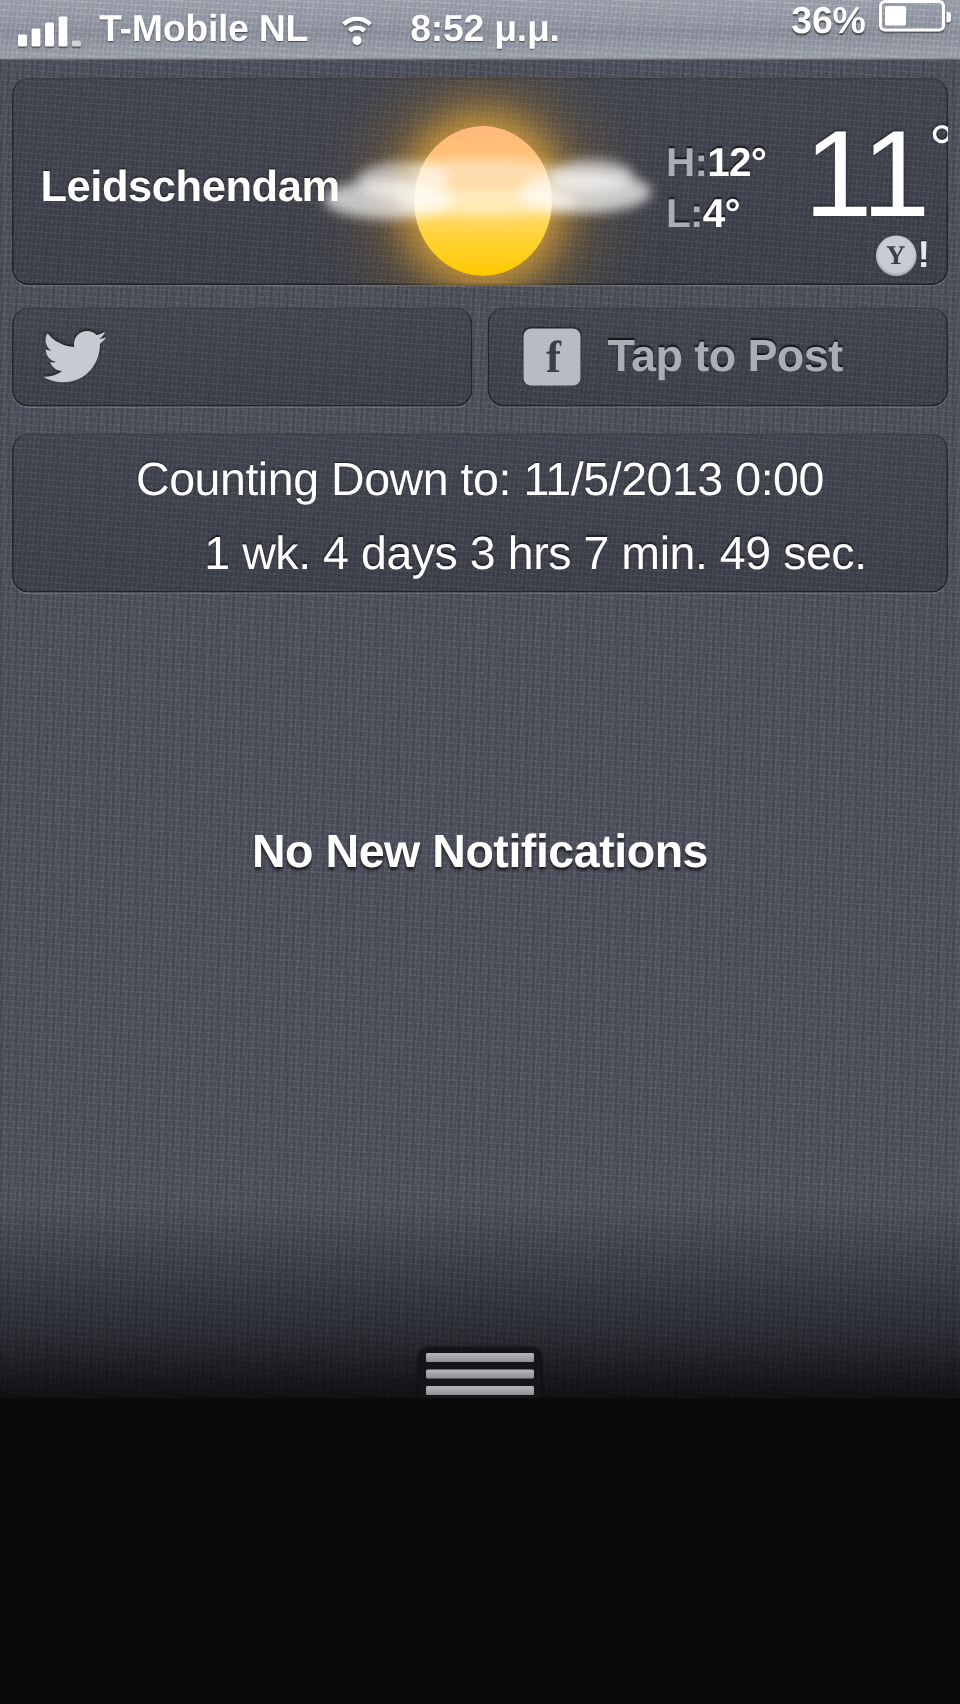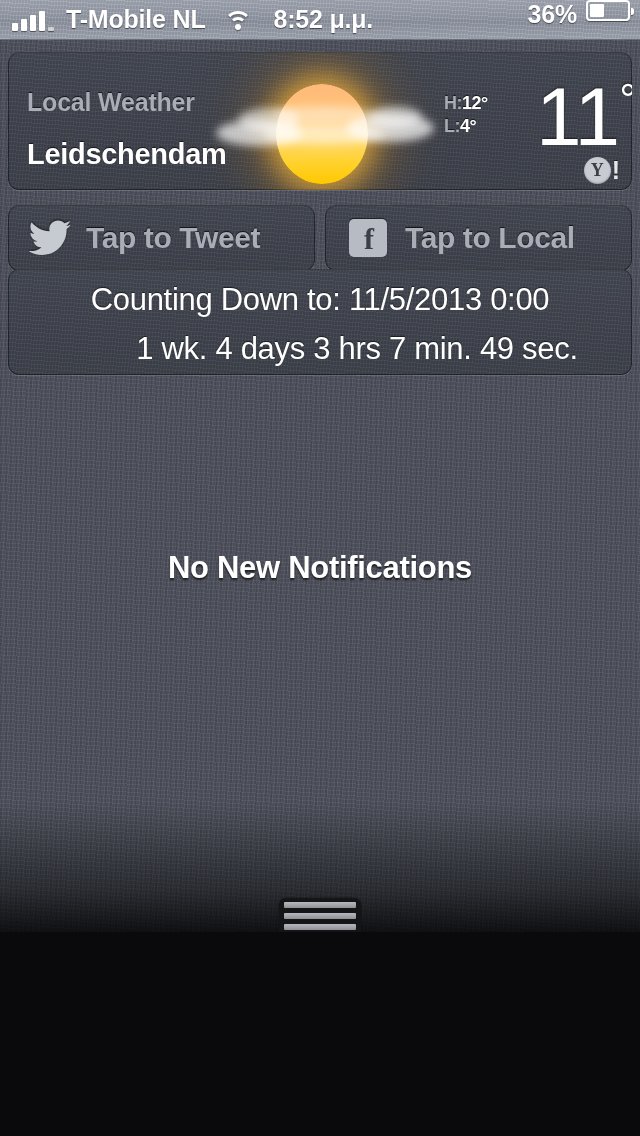--- a/index.html
+++ b/index.html
@@ -163,21 +163,21 @@
     border-radius:50%; filter:blur(4px);
   }
   .cloudwisp.c1 { left:0px;   top:58px; width:86px;  height:26px; opacity:0.85; }
   .cloudwisp.c2 { left:22px;  top:46px; width:62px;  height:24px; opacity:0.70; }
   .cloudwisp.c3 { left:130px; top:52px; width:88px;  height:28px; opacity:0.88; }
   .cloudwisp.c4 { left:152px; top:44px; width:54px;  height:22px; opacity:0.70; }
   .cloudwisp.c5 { left:48px;  top:62px; width:120px; height:20px; opacity:0.62; }
   .cloudwisp.c6 { left:58px;  top:44px; width:100px; height:16px; opacity:0.45; }
 
   #hilo { position:absolute; left:436px; top:40px; text-align:left; }
-  .hl-row { font-size:18px; font-weight:bold; letter-spacing:-0.5px; line-height:1.25;
+  .hl-row { font-size:27px; font-weight:bold; letter-spacing:-0.5px; line-height:1.25;
             text-shadow:0 -1px 1px rgba(0,0,0,0.7); white-space:nowrap; }
   .hl-key { color:#a9adb6; }
   .hl-val { color:#ffffff; }
 
   #current-temp {
     position:absolute; left:528px; top:24px;
     font-size:82px; font-weight:400; color:#ffffff;
     letter-spacing:-1px; line-height:1;
     text-shadow:0 -1px 2px rgba(0,0,0,0.6);
     white-space:nowrap;
@@ -224,21 +224,21 @@
     border-radius:5px; background:#b7bbc4;
     display:flex; align-items:center; justify-content:center;
     box-shadow:0 -1px 1px rgba(0,0,0,0.55);
   }
   #facebook-icon span {
     color:#3b3f49; font-size:30px; font-weight:bold; line-height:30px;
     font-family:"Liberation Serif", serif; position:relative; top:1px; left:1px;
   }
 
   
-  #countdown-widget { left:8px; top:269px; width:624px; height:106px;padding-left:36px; }
+  #countdown-widget { left:8px; top:289px; width:624px; height:106px;padding-left:36px; }
   .cd-line {
     position:absolute; left:0; width:100%; text-align:center;
     color:#ffffff; font-size:31px; letter-spacing:-0.3px;
     text-shadow:0 -1px 1px rgba(0,0,0,0.6);
     white-space:nowrap;
   }
   #cd-target { top:13px; }
   #cd-remaining { top:62px;margin-left:37px; }
 
   
@@ -296,21 +296,20 @@
       <div id="battery-shell">
         <div id="battery-fill"></div>
         <div id="battery-cap"></div>
       </div>
     </div>
   </div>
 
   <div id="weather-widget" class="panel">
 
     <div id="weather-labels">
-      <div id="weather-title">Local Weather</div>
       <div id="weather-city">Leidschendam</div>
     </div>
 
     <div id="weather-icon">
       <div id="sun-rays"></div>
       <div id="sun"></div>
       <div class="cloudwisp c1"></div>
       <div class="cloudwisp c2"></div>
       <div class="cloudwisp c3"></div>
       <div class="cloudwisp c4"></div>
@@ -336,28 +335,27 @@
       <div id="yahoo-bang">!</div>
     </div>
   </div>
 
   <div id="tweet-btn" class="panel social-btn">
     <div id="twitter-icon">
       <svg viewBox="0 0 44 36" width="44" height="36" aria-hidden="true">
         <path fill="#c6cad1" d="M43.2 4.6c-1.6.7-3.3 1.2-5.1 1.4 1.8-1.1 3.2-2.8 3.9-4.9-1.7 1-3.6 1.8-5.6 2.2C34.8 1.6 32.5.6 30 .6c-4.8 0-8.7 3.9-8.7 8.7 0 .7.1 1.4.2 2C14.3 10.9 7.9 7.5 3.6 2.2c-.8 1.3-1.2 2.8-1.2 4.4 0 3 1.5 5.7 3.9 7.2-1.4 0-2.8-.4-3.9-1.1v.1c0 4.2 3 7.7 7 8.5-.7.2-1.5.3-2.3.3-.6 0-1.1-.1-1.7-.2 1.1 3.4 4.3 5.9 8.1 6-3 2.3-6.7 3.7-10.8 3.7-.7 0-1.4 0-2.1-.1 3.9 2.5 8.4 3.9 13.3 3.9 16 0 24.7-13.2 24.7-24.7v-1.1c1.7-1.2 3.2-2.8 4.3-4.5z"></path>
       </svg>
     </div>
-    <div class="social-label">Tap to Tweet</div>
   </div>
 
   <div id="post-btn" class="panel social-btn">
     <div id="facebook-icon">
       <span>f</span>
     </div>
-    <div class="social-label">Tap to Local</div>
+    <div class="social-label">Tap to Post</div>
   </div>
 
   <div id="countdown-widget" class="panel">
     <div id="cd-target" class="cd-line">Counting Down to: 11/5/2013 0:00</div>
     <div id="cd-remaining" class="cd-line">1 wk. 4 days 3 hrs 7 min. 49 sec.</div>
   </div>
 
   <div id="no-notifications">No New Notifications</div>
 
   <div id="grabber">

